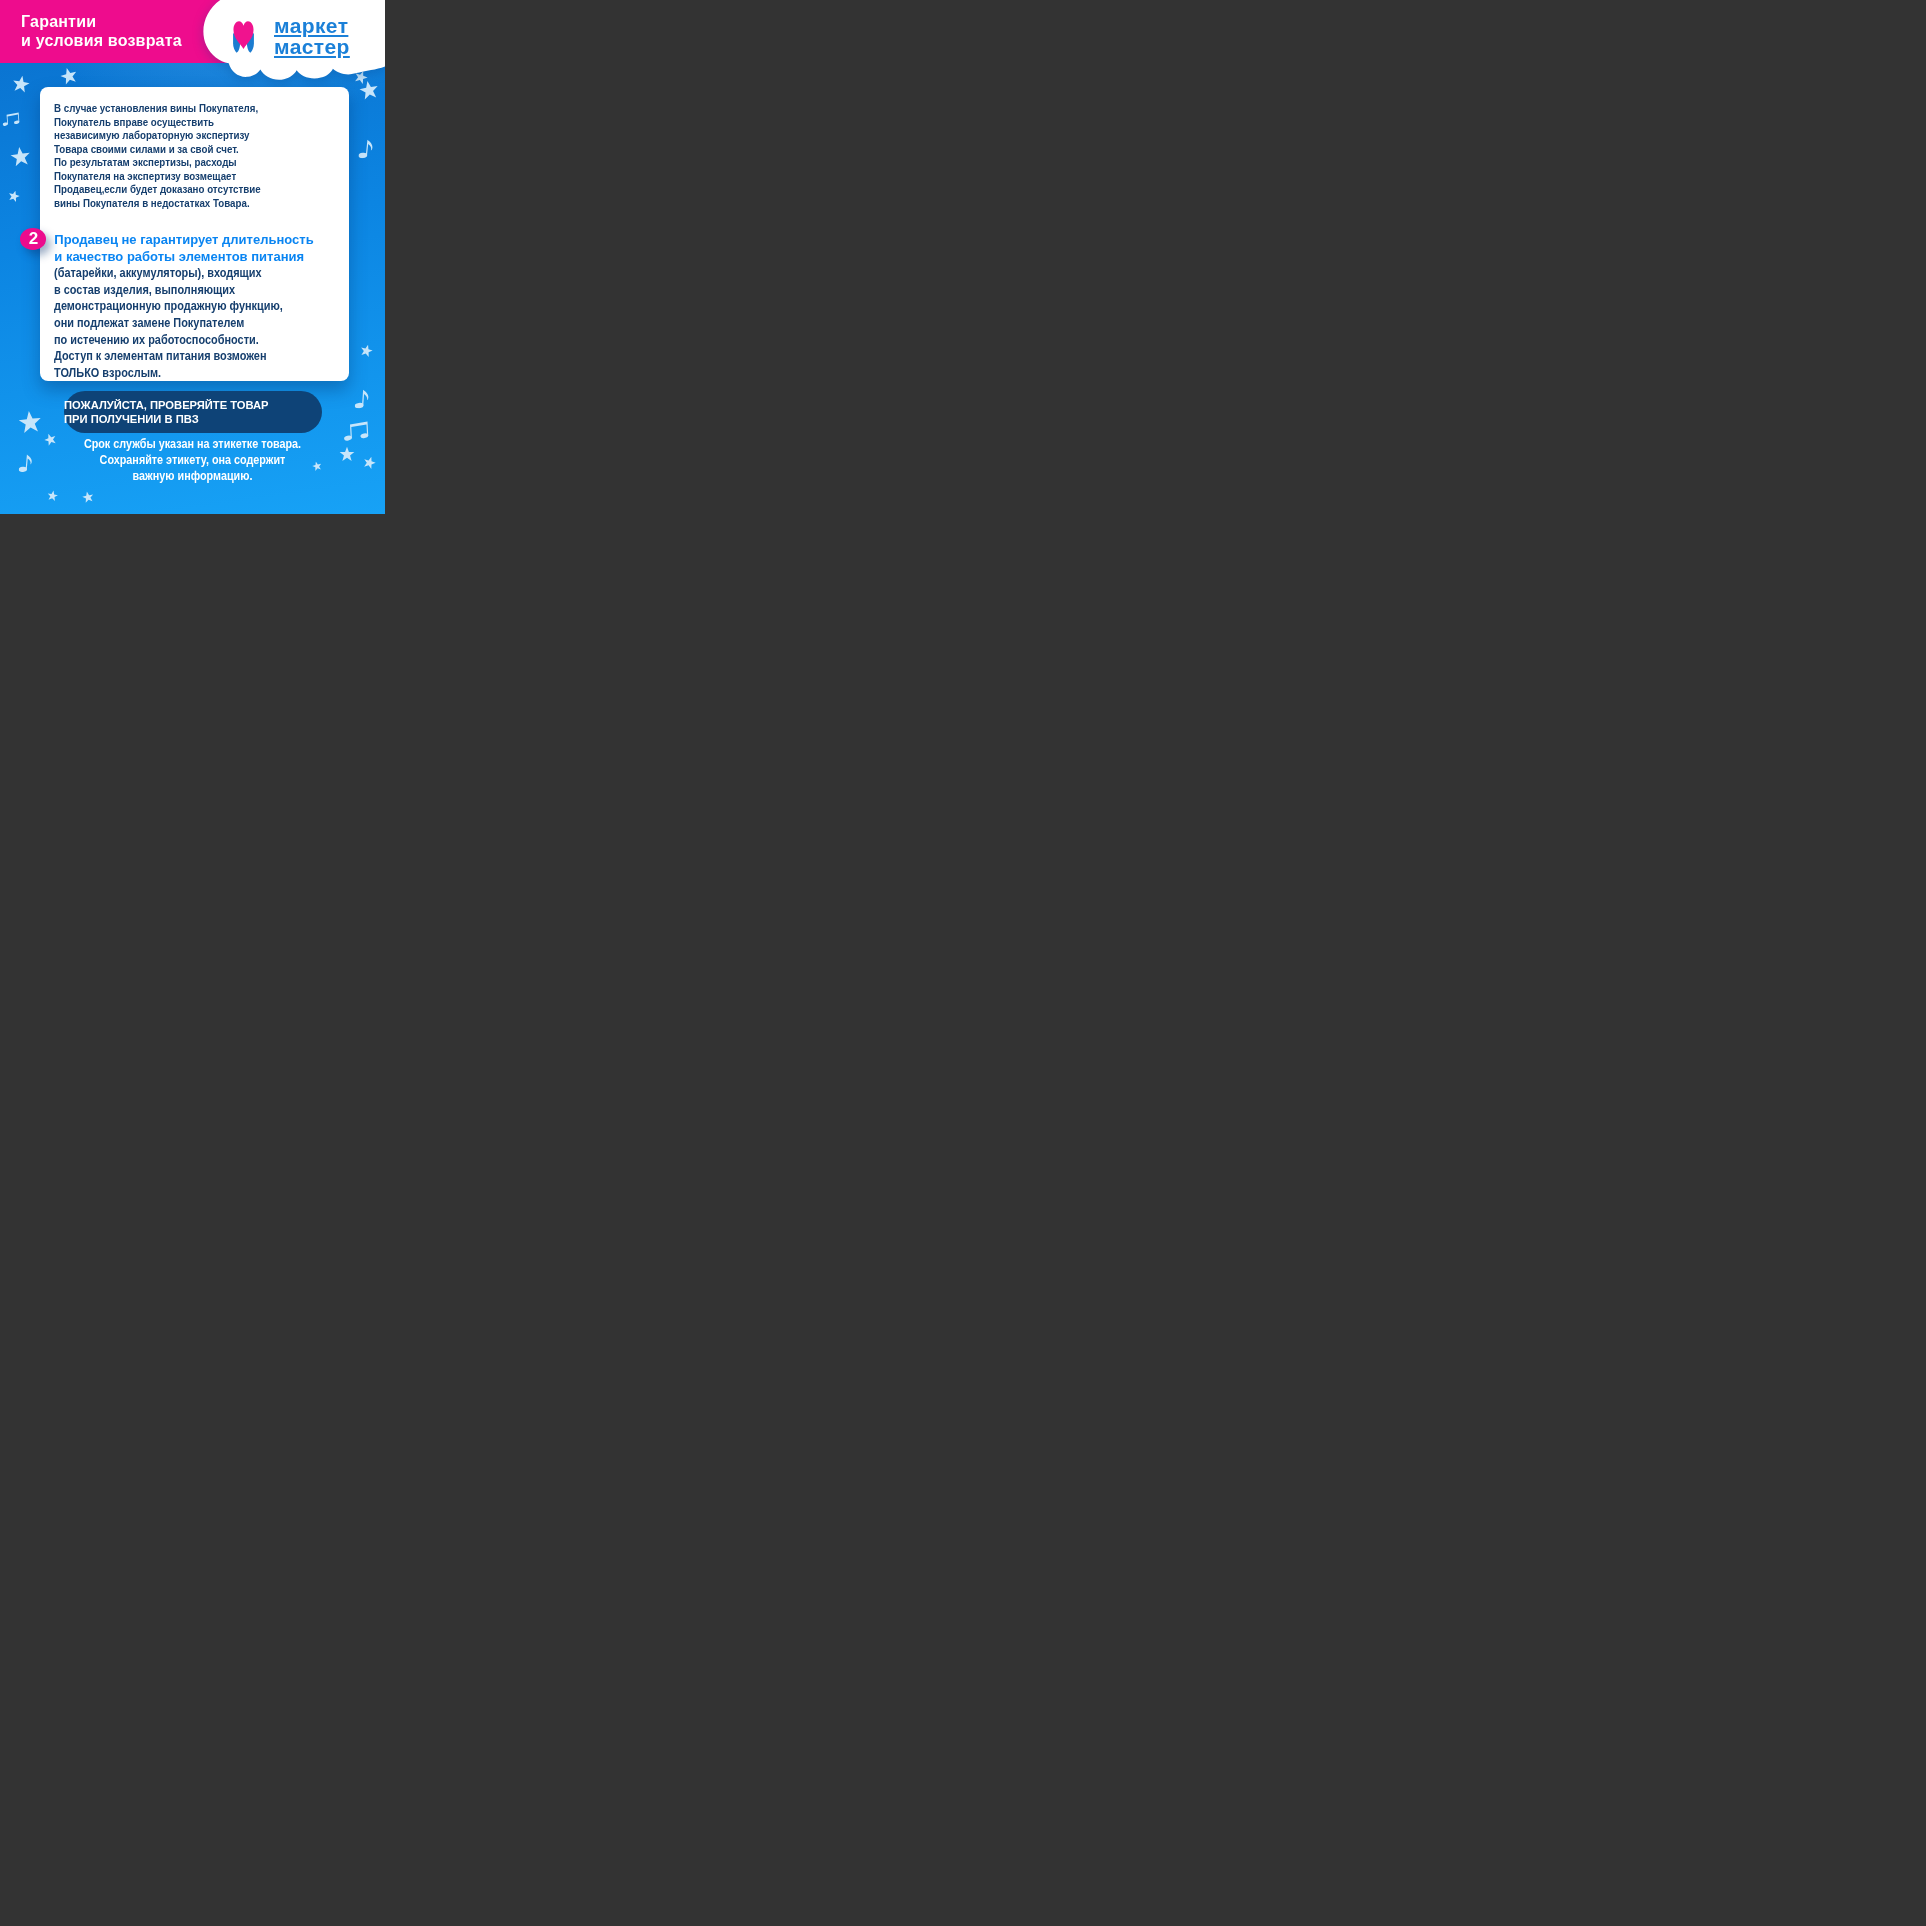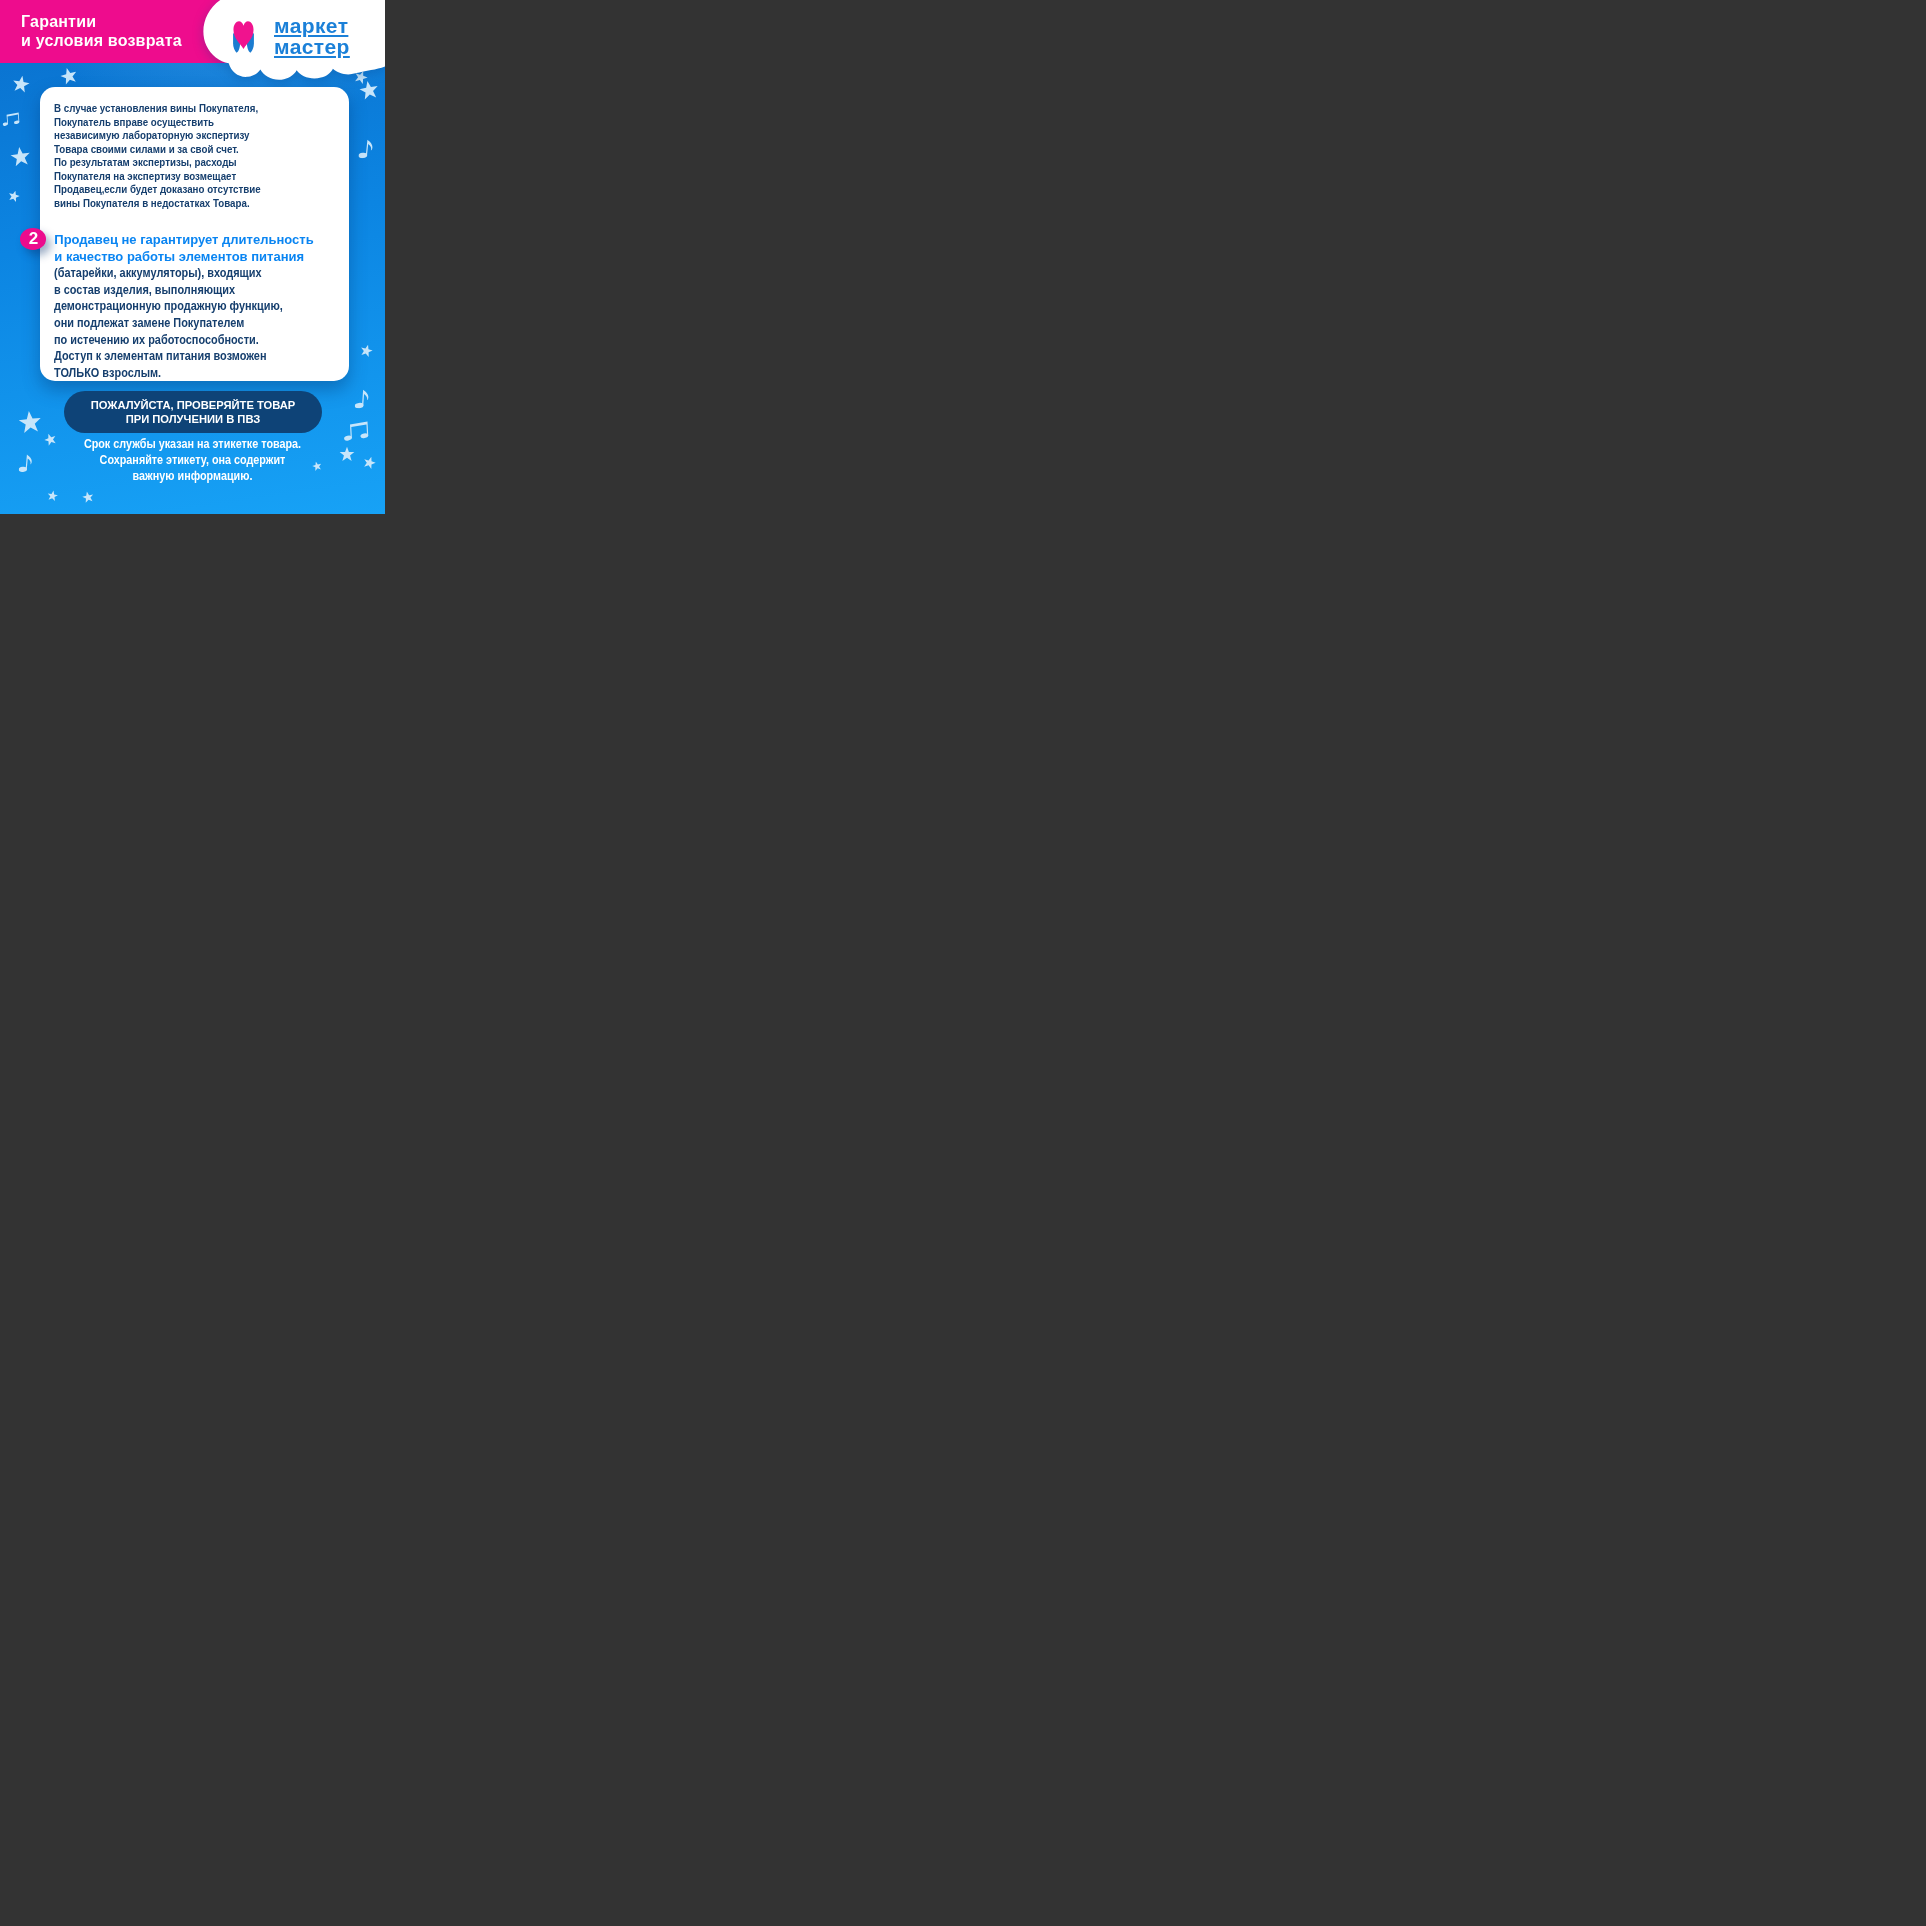--- a/index.html
+++ b/index.html
@@ -18,36 +18,36 @@
   .cloud{position:absolute;top:0;right:0;width:191px;height:83px;
          filter:drop-shadow(0 3.1px 5.4px rgba(0,60,130,.28));}
   .cloud path{fill:#ffffff;}
   .logo-icon{position:absolute;left:230px;top:14px;width:27px;height:39px;}
   .logo-text{position:absolute;left:274px;top:15.4px;color:#1b80d8;font-weight:800;
              font-size:21px;line-height:21px;letter-spacing:0.4px;text-decoration:underline;}
   
   .deco{position:absolute;fill:#c7e5fa;}
   
   .card{position:absolute;left:40px;top:87px;width:309px;height:294px;background:#fff;
-        border-radius:15px;box-shadow:0 8.5px 17.3px rgba(4,45,100,.35);}
+        border-radius:8px;box-shadow:0 8.5px 17.3px rgba(4,45,100,.35);}
   .card-inner{position:absolute;left:14.3px;top:14px;right:10.8px;}
   .ln{white-space:nowrap;}
   .para1{color:#163f6e;font-size:11.6px;line-height:13.5px;font-weight:700;}
   .para2{margin-top:23px;font-size:13px;line-height:16.6px;}
   .para2 .hl{color:#0a85f2;font-weight:800;}
   .para2 .body{color:#163f6e;font-weight:700;}
   .cond{transform:scaleX(.84);transform-origin:0 0;width:119%;}
   .badge{position:absolute;left:20.4px;top:228px;width:26px;height:21.6px;border-radius:50%;
          background:#ec0b8d;color:#fff;font-weight:800;font-size:17px;
          display:flex;align-items:center;justify-content:center;
          box-shadow:4.6px 5.4px 8.5px rgba(8,50,110,.40);}
   
   .pill{position:absolute;left:64px;top:391px;width:258px;height:42px;border-radius:21px;
         background:#0e4377;color:#fff;display:flex;flex-direction:column;
-        align-items:center;justify-content:center;}
+        align-items:flex-start;justify-content:center;}
   .pill .ln{font-weight:800;font-size:11.2px;line-height:14px;text-align:center;}
   
   .footer{position:absolute;left:0;top:436px;width:100%;text-align:center;color:#fff;
           font-size:12px;line-height:16px;font-weight:700;
           transform:scaleX(.9);transform-origin:50% 0;}
 </style>
 </head>
 <body>
 
 <div class="page">

